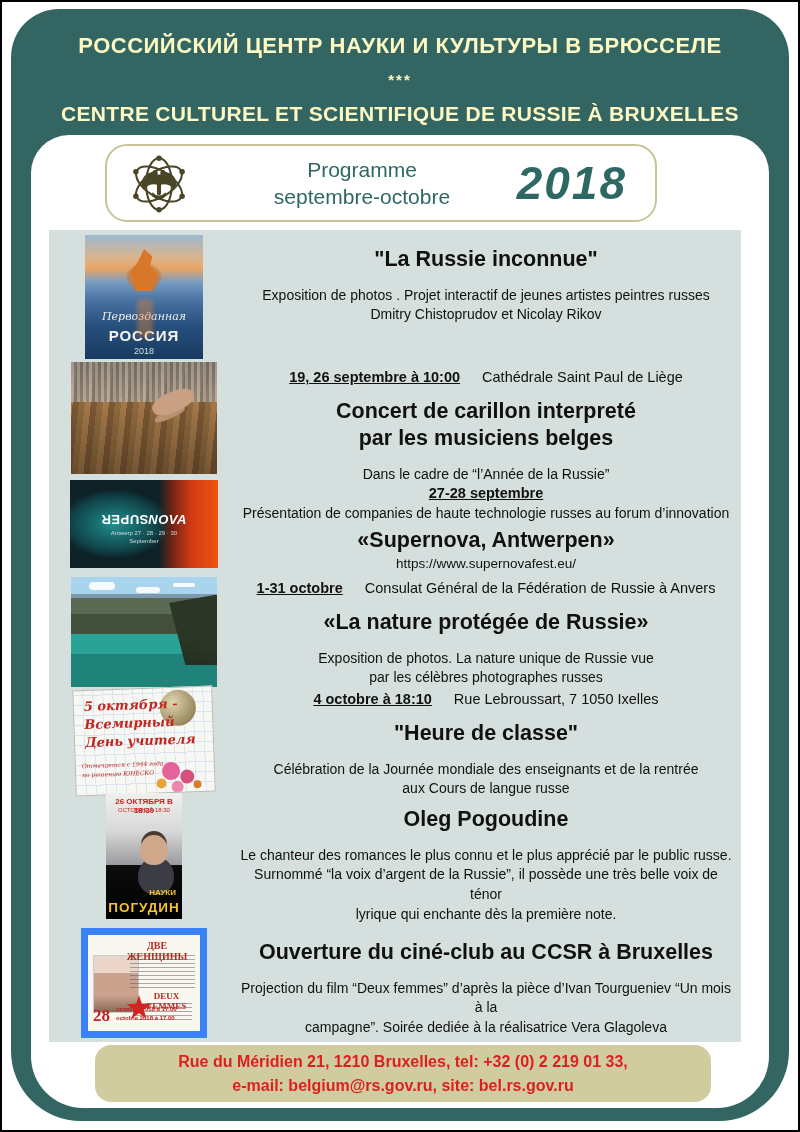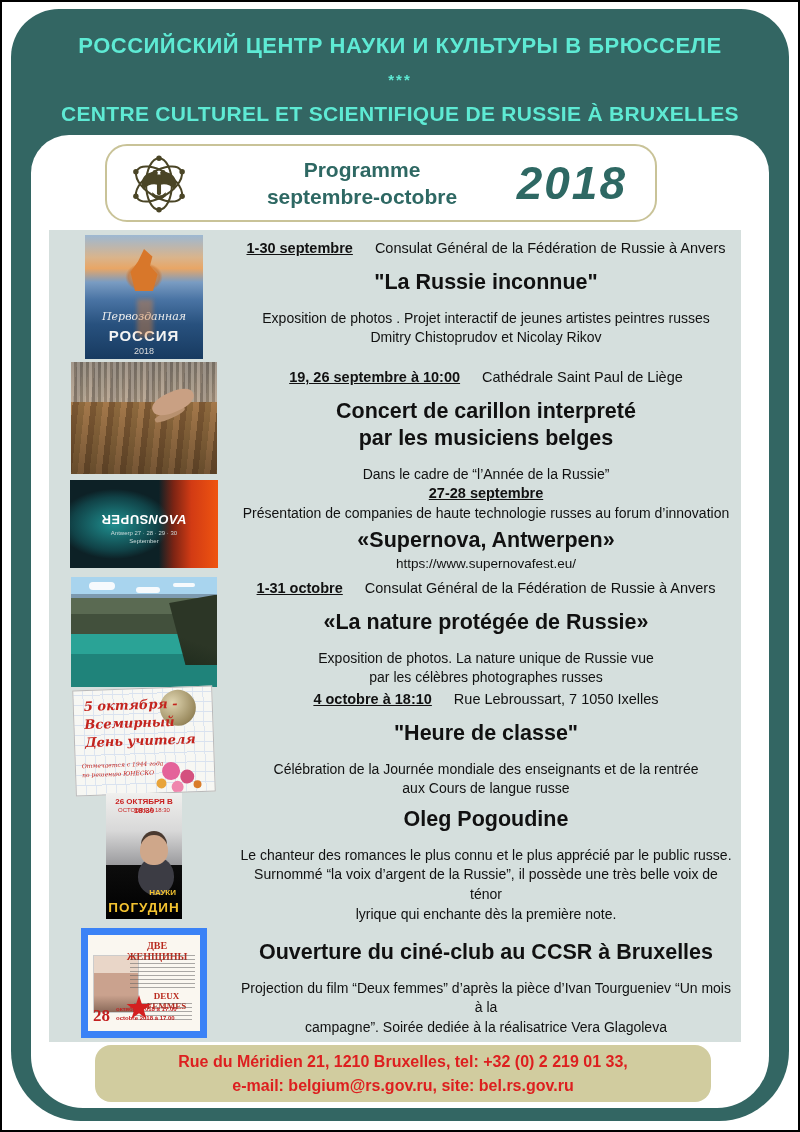--- a/index.html
+++ b/index.html
@@ -6,35 +6,35 @@
   html,body { width:800px; height:1132px; }
   body { font-family:"Liberation Sans", sans-serif; background:#ffffff; }
 
   #frame { position:relative; width:800px; height:1132px; background:#ffffff; border:2px solid #000; overflow:hidden; }
 
   
   .teal-card { position:absolute; left:9px; top:7px; right:9px; bottom:9px;
     background:#336663; border-radius:48px 48px 70px 70px; }
 
   
-  .header { position:absolute; top:0; left:0; right:0; padding-top:24px; text-align:center; color:#5eead4; }
+  .header { position:absolute; top:0; left:0; right:0; padding-top:24px; text-align:center; color:#fef9c3; }
   .hdr-ru { font-size:22px; font-weight:bold; letter-spacing:.5px; }
   .hdr-stars { font-size:15px; font-weight:bold; margin-top:12px; letter-spacing:2px; }
   .hdr-fr { font-size:21px; font-weight:bold; margin-top:14px; letter-spacing:.3px; }
 
   
   .white-card { position:absolute; left:20px; right:20px; top:126px; bottom:13px;
     background:#ffffff; border-radius:38px 38px 52px 52px; }
 
   
   .prog-box { position:absolute; left:74px; top:9px; width:552px; height:78px;
     background:#fff; border:2px solid #c9c398; border-radius:22px; }
   .prog-logo { position:absolute; left:18px; top:4px; width:68px; height:68px; }
   .prog-text { position:absolute; left:110px; right:148px; top:50%; transform:translateY(-50%);
-    text-align:center; color:#2e6863; font-weight:bold; font-size:21px; line-height:1.3; }
+    text-align:center; color:#2e6863; font-weight:normal; font-size:21px; line-height:1.3; }
   .prog-year { position:absolute; right:28px; top:50%; transform:translateY(-50%);
     color:#2e6863; font-weight:bold; font-style:italic; font-size:46px; letter-spacing:2px; }
 
   
   .panel { position:absolute; left:18px; right:28px; top:95px; bottom:66px;
     background:#d5dfdd; display:flex; flex-direction:column; padding-top:3px; }
 
   .event { display:flex; }
   .ev1{height:129px}.ev2{height:116px}.ev3{height:95px}.ev4{height:111px}
   .ev5{height:109px}.ev6{height:133px}.ev7{height:112px}
@@ -205,23 +205,20 @@
 
         <div class="event ev1">
           <div class="ev-media">
             <div class="thumb thumb-russia">
               <div class="ru-script">Первозданная</div>
               <div class="ru-title">РОССИЯ</div>
               <div class="ru-year">2018</div>
             </div>
           </div>
           <div class="ev-body">
-            <div class="ev-dateline">
-              <span class="ev-date">1-30 septembre</span><span class="ev-venue">Consulat Général de la Fédération de Russie à Anvers</span>
-            </div>
             <div class="ev-title">"La Russie inconnue"</div>
             <div class="ev-desc">Exposition de photos . Projet interactif de jeunes artistes peintres russes
 Dmitry Chistoprudov et Nicolay Rikov</div>
           </div>
         </div>
 
         <div class="event ev2">
           <div class="ev-media">
             <div class="thumb thumb-carillon"></div>
           </div>

